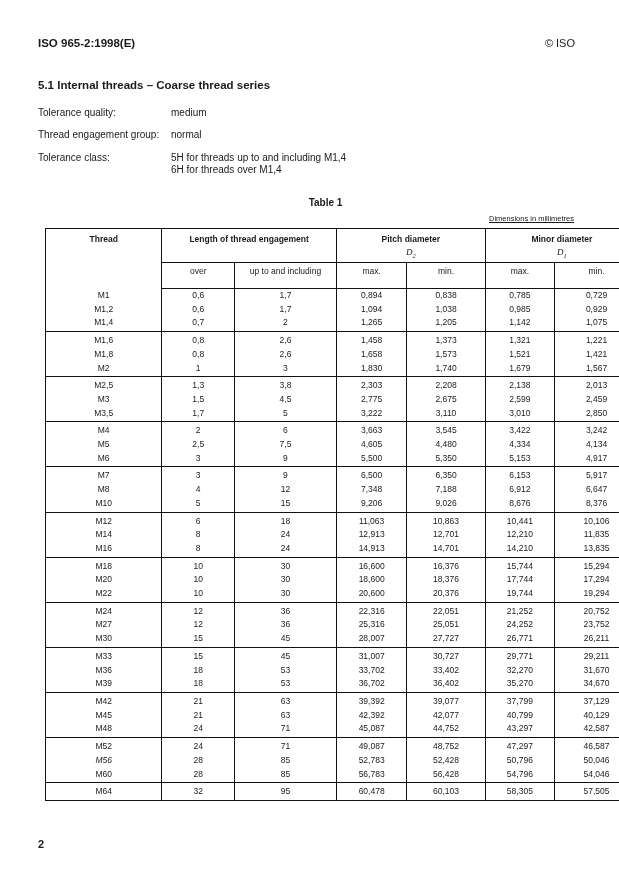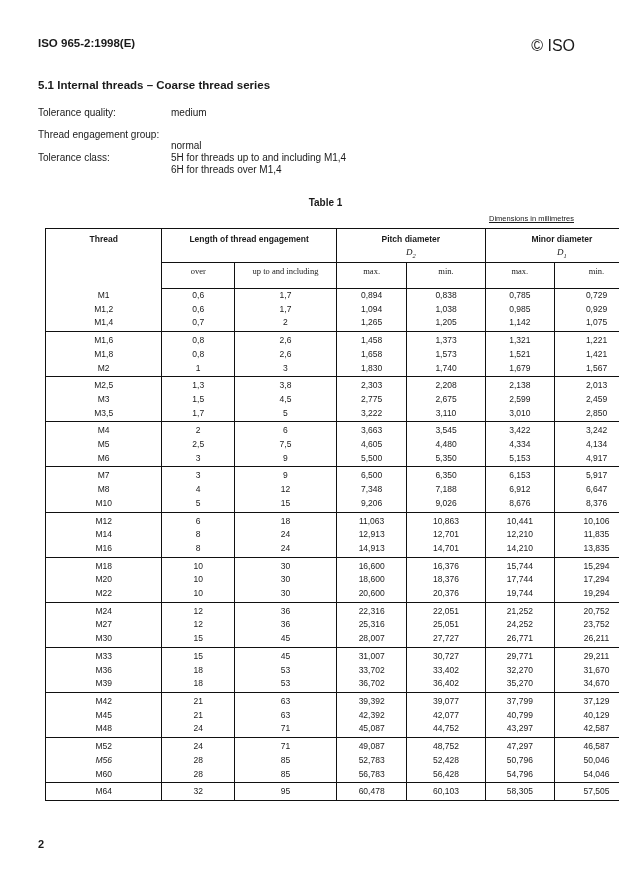--- a/index.html
+++ b/index.html
@@ -1,54 +1,54 @@
 <!DOCTYPE html>
 <html><head>
 <meta charset="utf-8">
 <style>
   html, body { margin: 0; padding: 0; background: #ffffff; }
   body { width: 619px; height: 877px; position: relative; overflow: hidden;
          font-family: "Liberation Sans", sans-serif; color: #1a1a1a; }
   .hdr-left { position: absolute; left: 38px; top: 37px; font-size: 11.5px; font-weight: bold; }
-  .hdr-right { position: absolute; right: 44px; top: 37px; font-size: 16px; }
+  .hdr-right { position: absolute; right: 44px; top: 37px; font-size: 11px; }
   .sec-title { position: absolute; left: 38px; top: 79px; font-size: 11.5px; font-weight: bold; }
   .prop { position: absolute; left: 38px; font-size: 10px; }
   .prop-val { position: absolute; left: 171px; font-size: 10px; line-height: 12px; }
   .tbl-title { position: absolute; left: 16px; width: 619px; top: 197px; text-align: center; font-size: 10px; font-weight: bold; }
   .dims { position: absolute; right: 45px; top: 214px; font-size: 7.5px; text-decoration: underline; }
   table { position: absolute; left: 45px; top: 228px; width: 594px; border-collapse: collapse; font-size: 8.5px; }
   td, th { padding: 0; text-align: center; }
   .outer { border: 1.5px solid #111; }
   th { font-weight: bold; font-size: 8.5px; vertical-align: top; padding-top: 5px; border-left: 1px solid #111; }
   th.sub { font-weight: normal; padding-top: 3px; border-top: 1px solid #111; height: 22px; line-height: 10px; }
   th .sym { display: block; font-family: "Liberation Serif", serif; font-style: italic; font-weight: normal; font-size: 9px; margin-top: 3px; }
   th .sym sub { font-size: 6.5px; }
   tr.hrow th { height: 28px; }
   tbody td { border-left: 1px solid #111; height: 13.7px; line-height: 13.7px; }
   tbody tr.gstart td { border-top: 1.5px solid #111; }
   tbody tr.gstart td { padding-top: 2px; }
   tbody tr.gend td { padding-bottom: 1px; }
-  thead tr.subrow th { border-bottom: 1.5px solid #111; font-family: Liberation Serif, serif; }
+  thead tr.subrow th { border-bottom: 1.5px solid #111; }
   .c0 { width: 104px; } .c1 { width: 65px; } .c2 { width: 91px; }
   .c3 { width: 63px; } .c4 { width: 70px; } .c5 { width: 62px; } .c6 { width: 75px; }
   .pageno { position: absolute; left: 38px; top: 838px; font-size: 11px; font-weight: bold; }
 </style>
 </head>
 <body>
 
 <div class="hdr-left">ISO 965-2:1998(E)</div>
 <div class="hdr-right">© ISO</div>
 
 <div class="sec-title">5.1  Internal threads – Coarse thread series</div>
 
 <div class="prop" style="top:107px">Tolerance quality:</div>
 <div class="prop-val" style="top:107px">medium</div>
 
 <div class="prop" style="top:129px">Thread engagement group:</div>
-<div class="prop-val" style="top:140px">normal</div>
+<div class="prop-val" style="top:129px">normal</div>
 
 <div class="prop" style="top:152px">Tolerance class:</div>
 <div class="prop-val" style="top:152px">
   <div>5H for threads up to and including M1,4</div>
   <div>6H for threads over M1,4</div>
 </div>
 
 <div class="tbl-title">Table 1</div>
 <div class="dims">Dimensions in millimetres</div>
 

